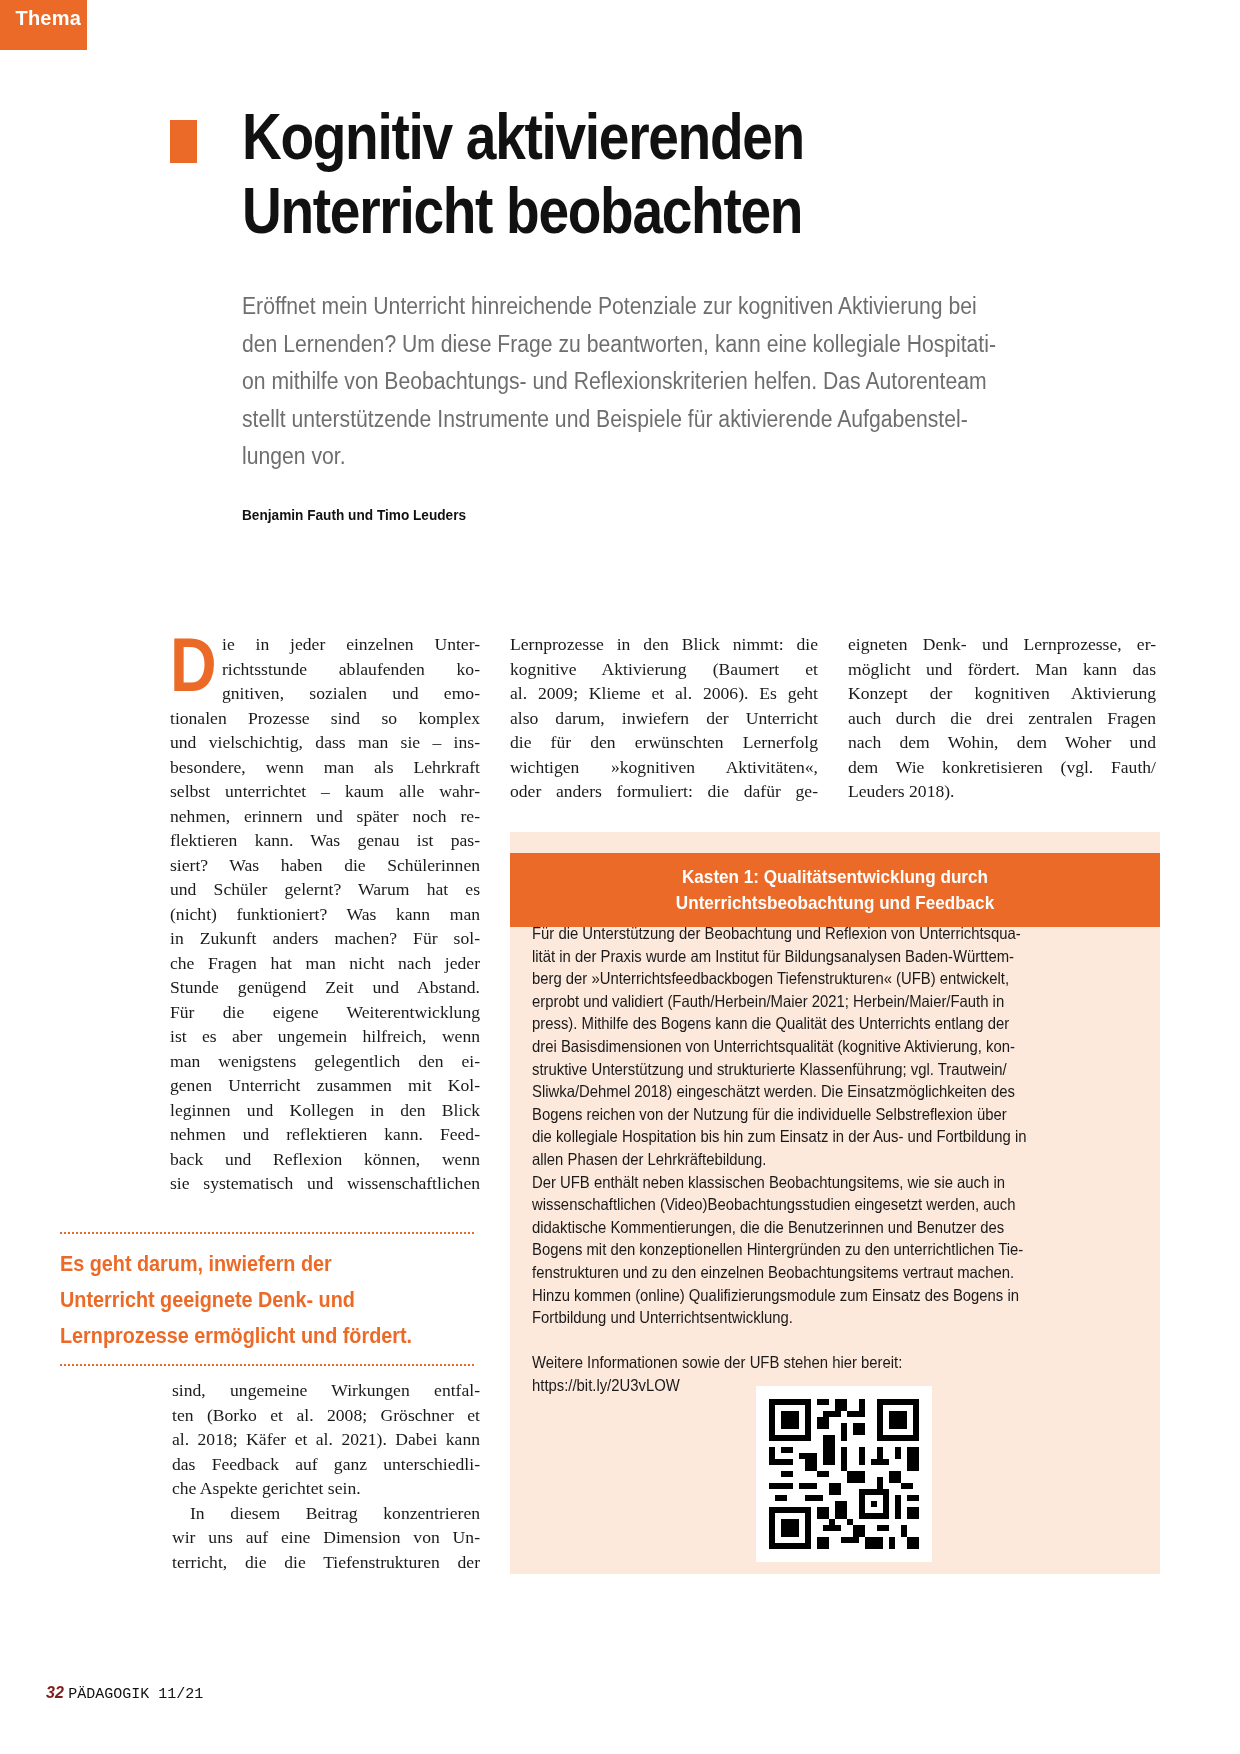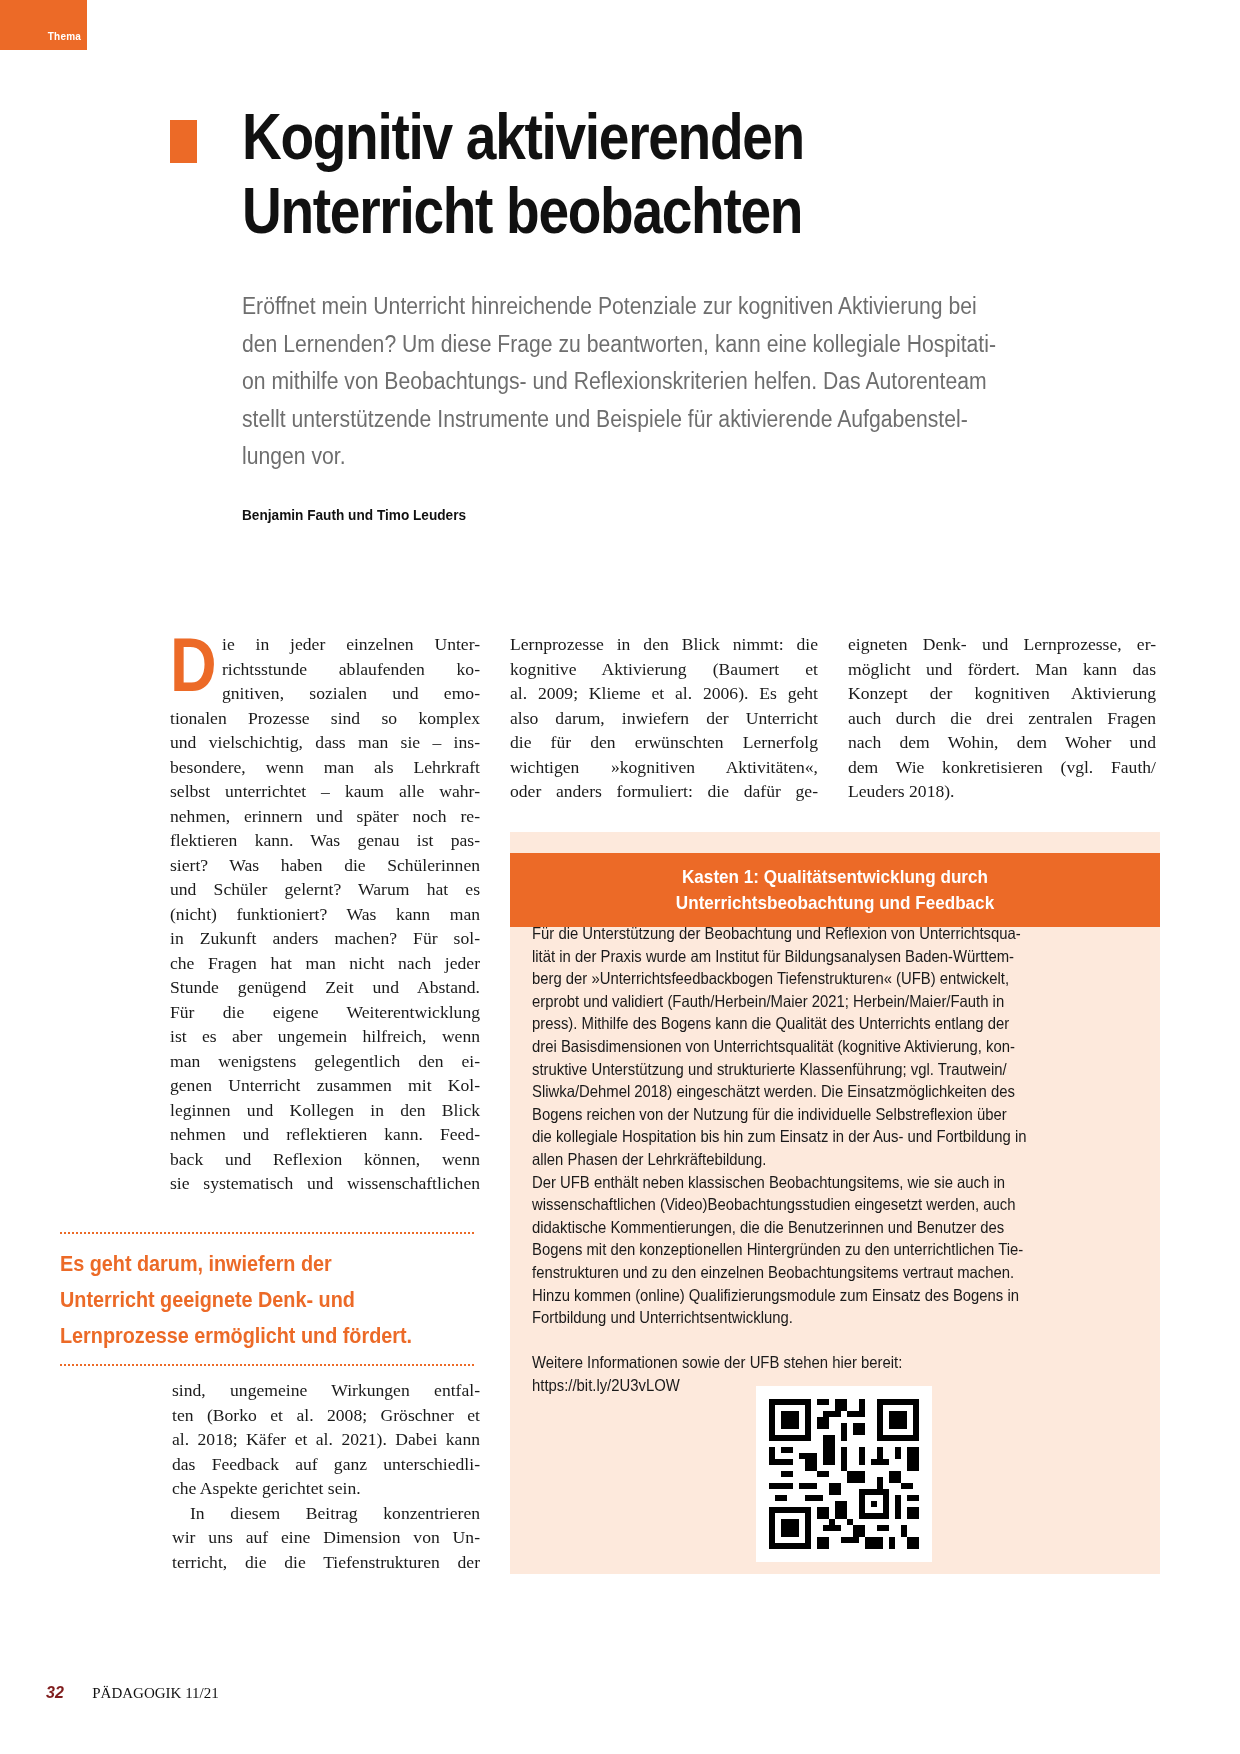--- a/index.html
+++ b/index.html
@@ -1,19 +1,19 @@
 <!DOCTYPE html>
 <html><head>
 <meta charset="utf-8">
 <style>
   html, body { margin: 0; padding: 0; background: #ffffff; }
   body { width: 1240px; height: 1754px; position: relative; overflow: hidden; font-family: "Liberation Sans", sans-serif; color: #1a1a1a; }
 
   .section-tab { position: absolute; left: 0; top: 0; width: 87px; height: 50px; background: #ec6a27; }
-  .section-tab span { position: absolute; right: 6px; bottom: 8px; color: #ffffff; font-weight: bold; font-size: 10px; font-family: "Liberation Sans", sans-serif; letter-spacing: 0.2px; }
+  .section-tab span { position: absolute; right: 6px; bottom: 20px; color: #ffffff; font-weight: bold; font-size: 20px; font-family: "Liberation Sans", sans-serif; letter-spacing: 0.2px; }
 
   .title-marker { position: absolute; left: 170px; top: 120px; width: 27px; height: 43px; background: #ec6a27; }
   .title { position: absolute; left: 242px; top: 100px; margin: 0; font-family: "Liberation Sans", sans-serif; font-weight: bold; font-size: 64px; line-height: 74px; color: #111111; letter-spacing: -1.5px; transform: scaleX(0.86); transform-origin: left top; white-space: nowrap; }
   .title div { display: block; }
 
   .lead { position: absolute; left: 242px; top: 288px; width: 860px; font-family: "Liberation Sans", sans-serif; font-size: 23px; line-height: 37.5px; color: #6e6e6e; transform: scaleX(0.92); transform-origin: left top; }
   .lead div { white-space: nowrap; }
 
   .authors { position: absolute; left: 242px; top: 506px; font-family: "Liberation Sans", sans-serif; font-weight: bold; font-size: 15.5px; color: #111111; transform: scaleX(0.88); transform-origin: left top; white-space: nowrap; }
 
@@ -41,21 +41,21 @@
   .box-header .inner { padding-top: 11px; transform: scaleX(0.9); transform-origin: center top; }
   .box-body { position: absolute; left: 22px; top: 90px; width: 620px; font-family: "Liberation Sans", sans-serif; font-size: 16.5px; line-height: 22.6px; color: #1a1a1a; transform: scaleX(0.9); transform-origin: left top; }
   .box-body div { white-space: nowrap; }
   .box-body .gap { height: 22.6px; }
 
   .qr { position: absolute; left: 756px; top: 1386px; width: 176px; height: 176px; background: #ffffff; }
   .qr svg { position: absolute; left: 9px; top: 13px; }
 
   .footer { position: absolute; left: 46px; top: 1684px; white-space: nowrap; }
   .footer .page-number { font-family: "Liberation Sans", sans-serif; font-weight: bold; font-size: 16px; color: #7f1d1d; font-style: italic; }
-  .footer .journal { font-family: Liberation Serif, serif; font-size: 15px; color: #111111; margin-left: 24px; text-align: center; }
+  .footer .journal { font-family: Liberation Mono, monospace; font-size: 15px; color: #111111; margin-left: 0; text-align: center; }
 </style>
 </head>
 <body>
 
 <div class="section-tab">
   <span>Thema</span>
 </div>
 
 <div class="title-marker"></div>
 <h1 class="title">

